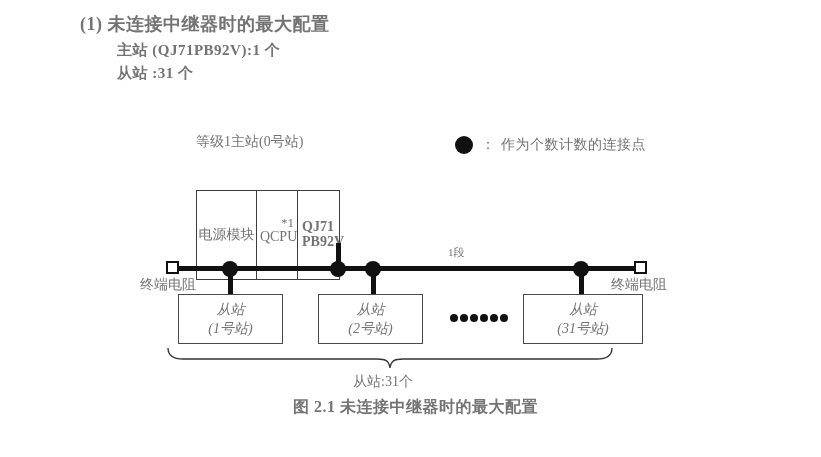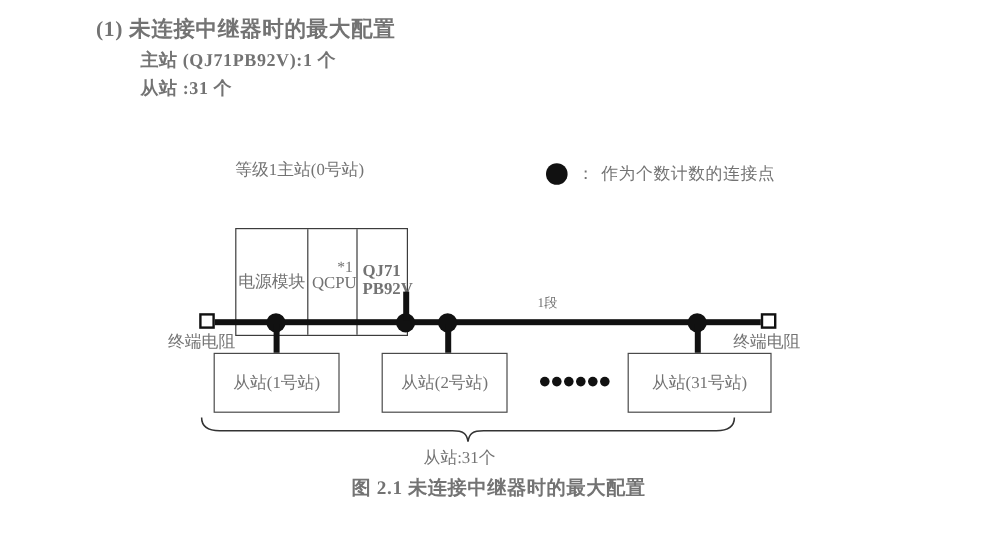--- a/index.html
+++ b/index.html
@@ -97,24 +97,25 @@
   .stub.master { left: 336px; top: 243px; height: 24px; }
   .stub.s1 { left: 228px; top: 270px; height: 25px; }
   .stub.s2 { left: 371px; top: 270px; height: 25px; }
   .stub.s3 { left: 579px; top: 270px; height: 25px; }
 
   
   .slave-box {
     position: absolute; top: 294px; height: 50px;
     border: 1px solid #4a4a4a;
     box-sizing: border-box;
-    display: flex; 
+    display: flex; flex-direction: column;
     align-items: center; justify-content: center;
     font-size: 14px; line-height: 19px;
     background: #ffffff;
+    font-style: italic;
   }
   .slave-box.b1 { left: 178px; width: 105px; }
   .slave-box.b2 { left: 318px; width: 105px; }
   .slave-box.b3 { left: 523px; width: 120px; }
 
   .edots {
     left: 450px; top: 314px;
     display: flex; gap: 2px; align-items: center;
   }
   .edot {

